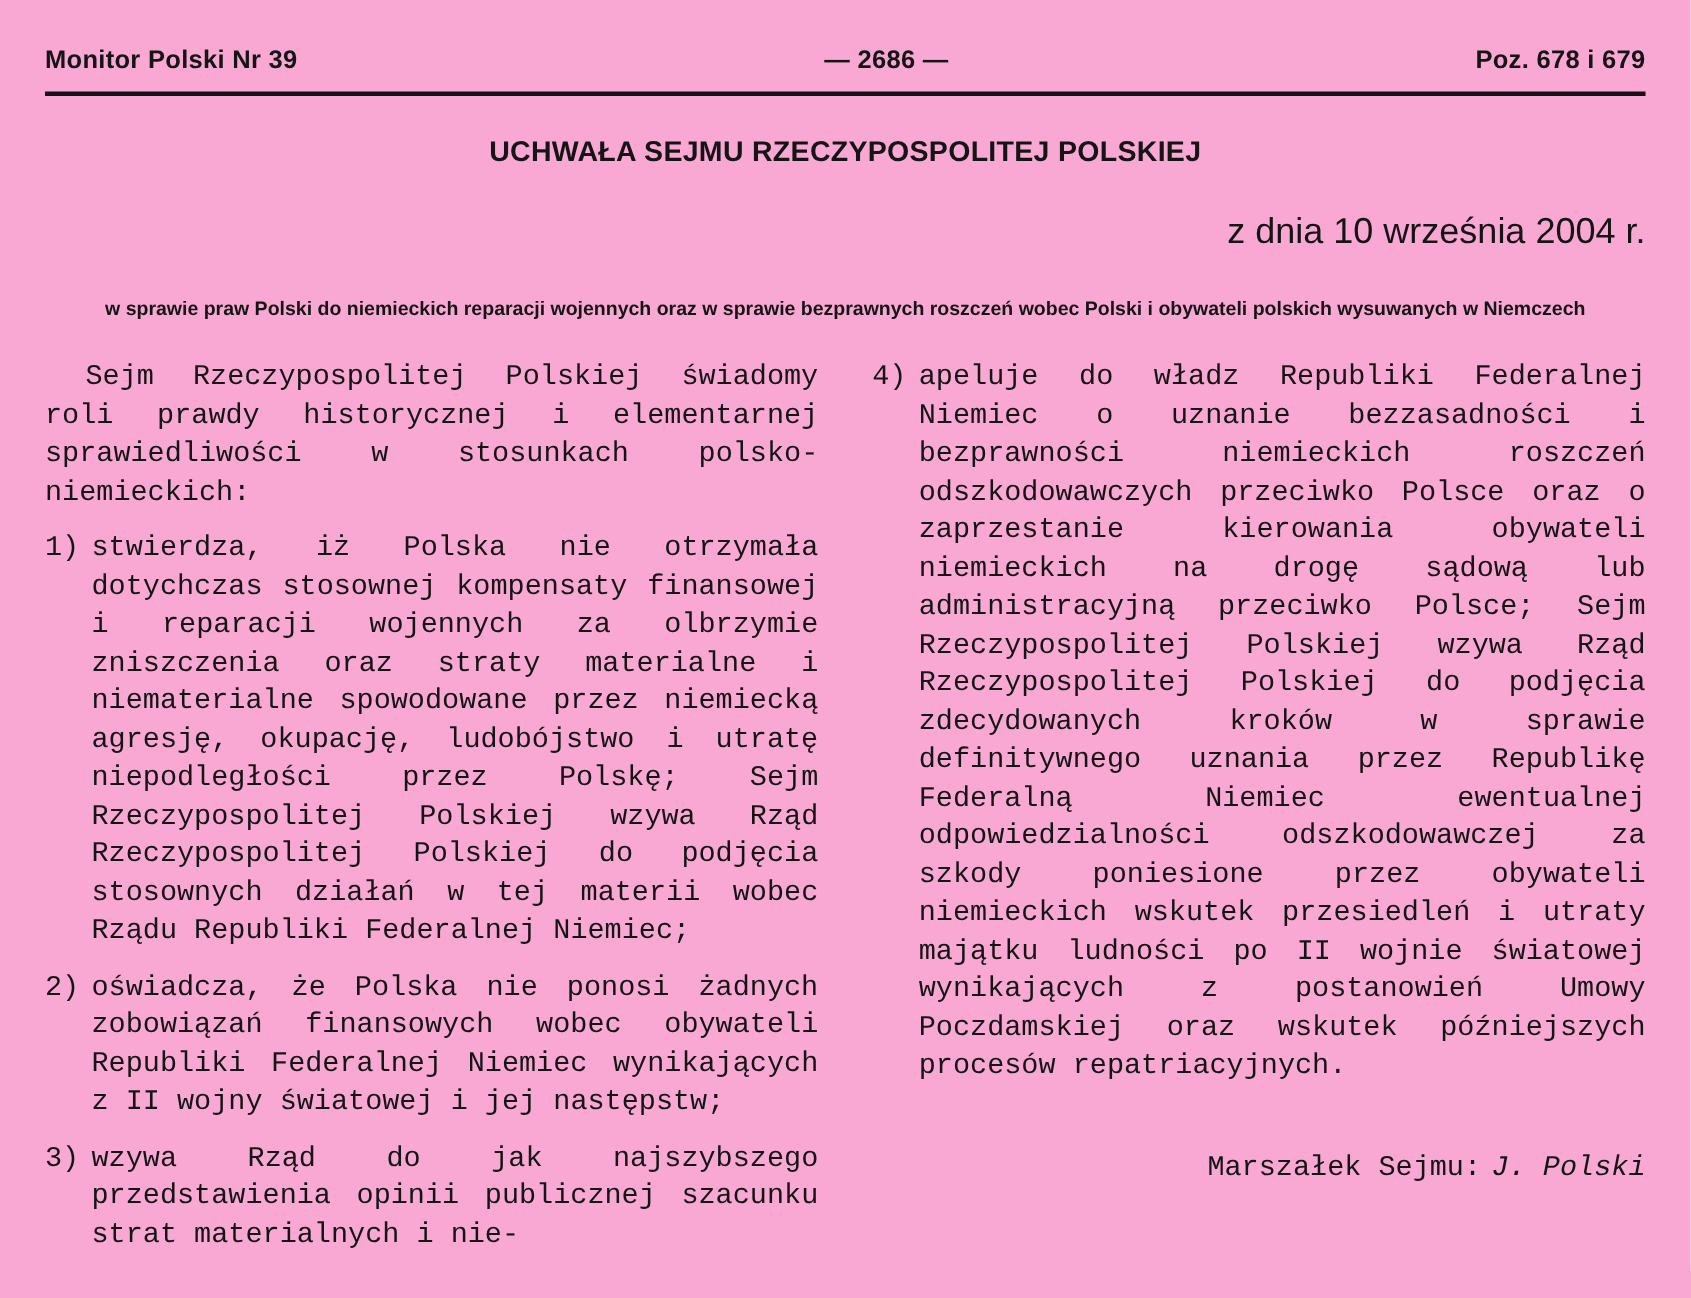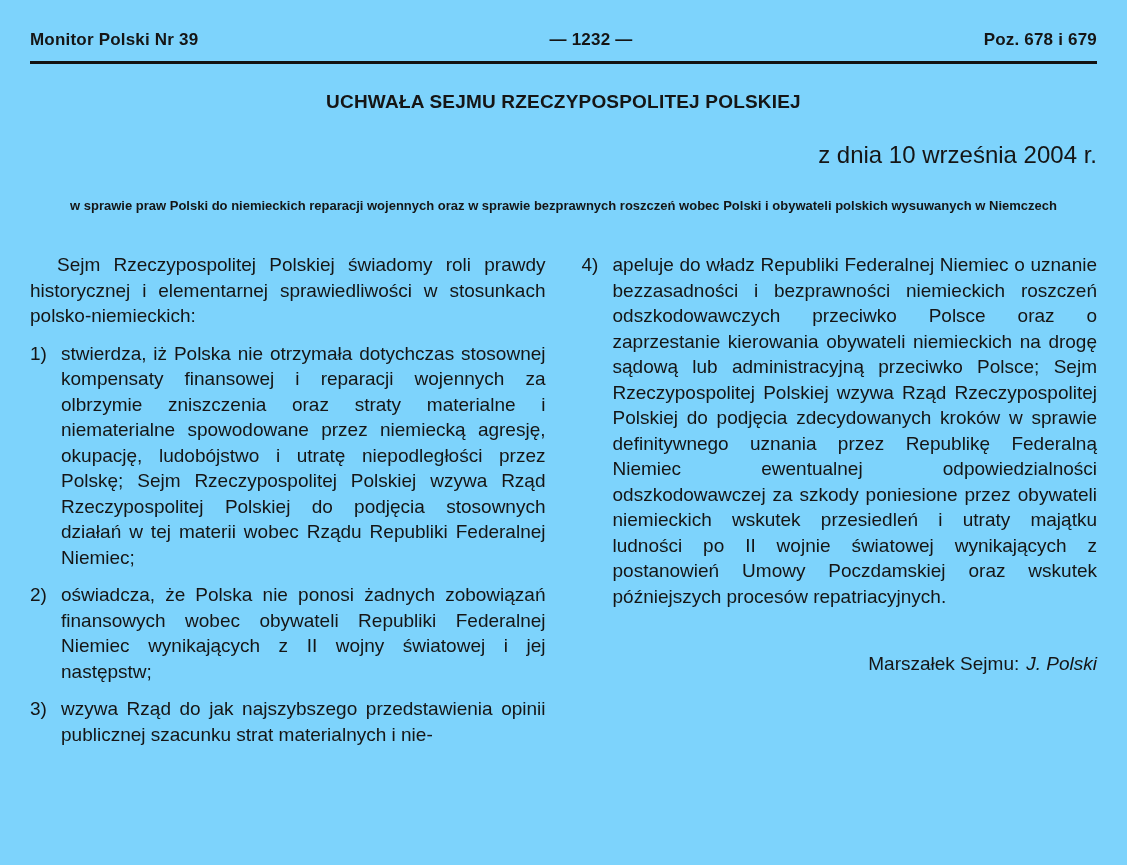--- a/index.html
+++ b/index.html
@@ -13,21 +13,21 @@
   body {
     background: #ffffff;
     color: #151515;
     font-family: "Liberation Sans", "DejaVu Sans", sans-serif;
   }
 
   .page {
     width: 1127px;
     height: 865px;
     padding: 30px 30px 0 30px;
-    background: #7dd3fc;
+    background: #f9a8d4;
   }
 
   
   .running-head {
     display: flex;
     justify-content: space-between;
     align-items: baseline;
     font-size: 17px;
     font-weight: 700;
     letter-spacing: 0.2px;
@@ -65,25 +65,26 @@
     margin-top: 24px;
     text-align: center;
     font-size: 13px;
     font-weight: 700;
     line-height: 25px;
     padding: 0 14px;
   }
 
   
   .columns {
-    margin-top: 34px;
+    margin-top: 21px;
     display: flex;
     gap: 36px;
     font-size: 19px;
     line-height: 25.5px;
+    font-family: Liberation Mono, monospace;
   }
   .col { flex: 1 1 0; }
 
   .intro {
     text-align: justify;
     text-indent: 27px;
     margin-bottom: 12px;
   }
 
   .item {
@@ -114,21 +115,21 @@
     margin-left: 7px;
   }
 </style>
 </head>
 <body>
 
 <div class="page">
 
   <div class="running-head">
     <span class="left">Monitor Polski Nr 39</span>
-    <span class="center">— 1232 —</span>
+    <span class="center">— 2686 —</span>
     <span class="right">Poz. 678 i 679</span>
   </div>
 
   <div class="rule"></div>
 
 
   <div class="act-title">UCHWAŁA SEJMU RZECZYPOSPOLITEJ POLSKIEJ</div>
 
   <div class="act-date">z dnia 10 września 2004 r.</div>
 

